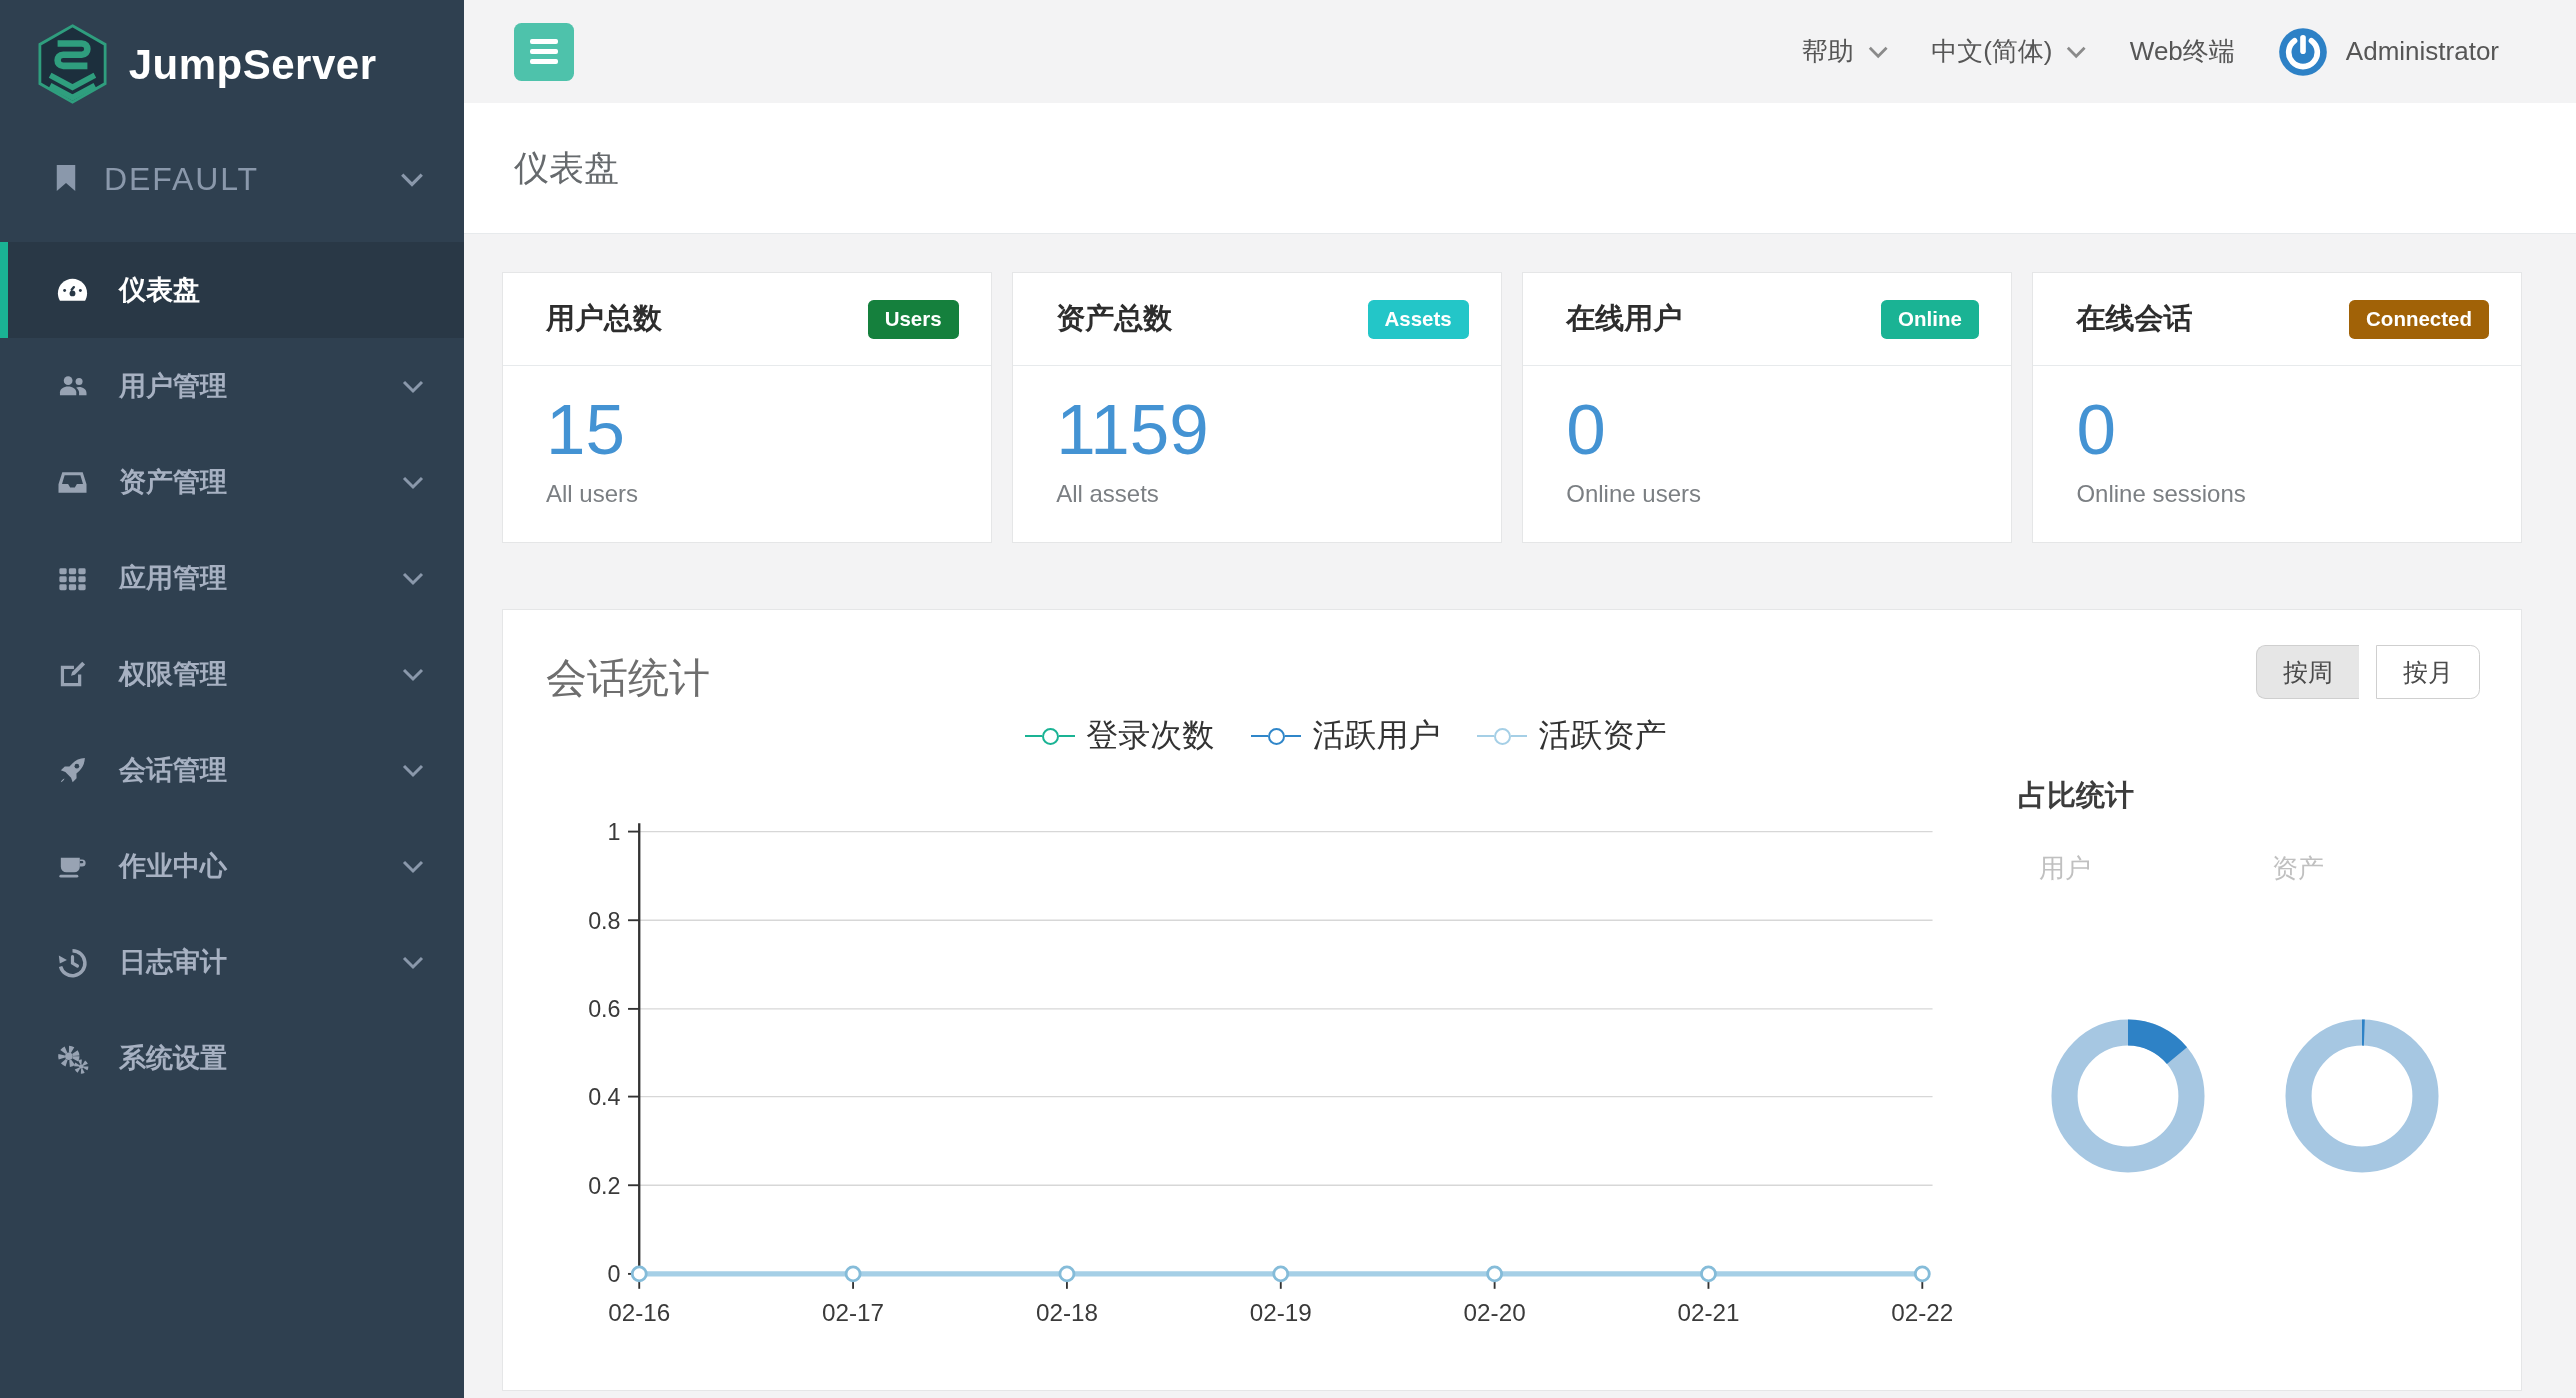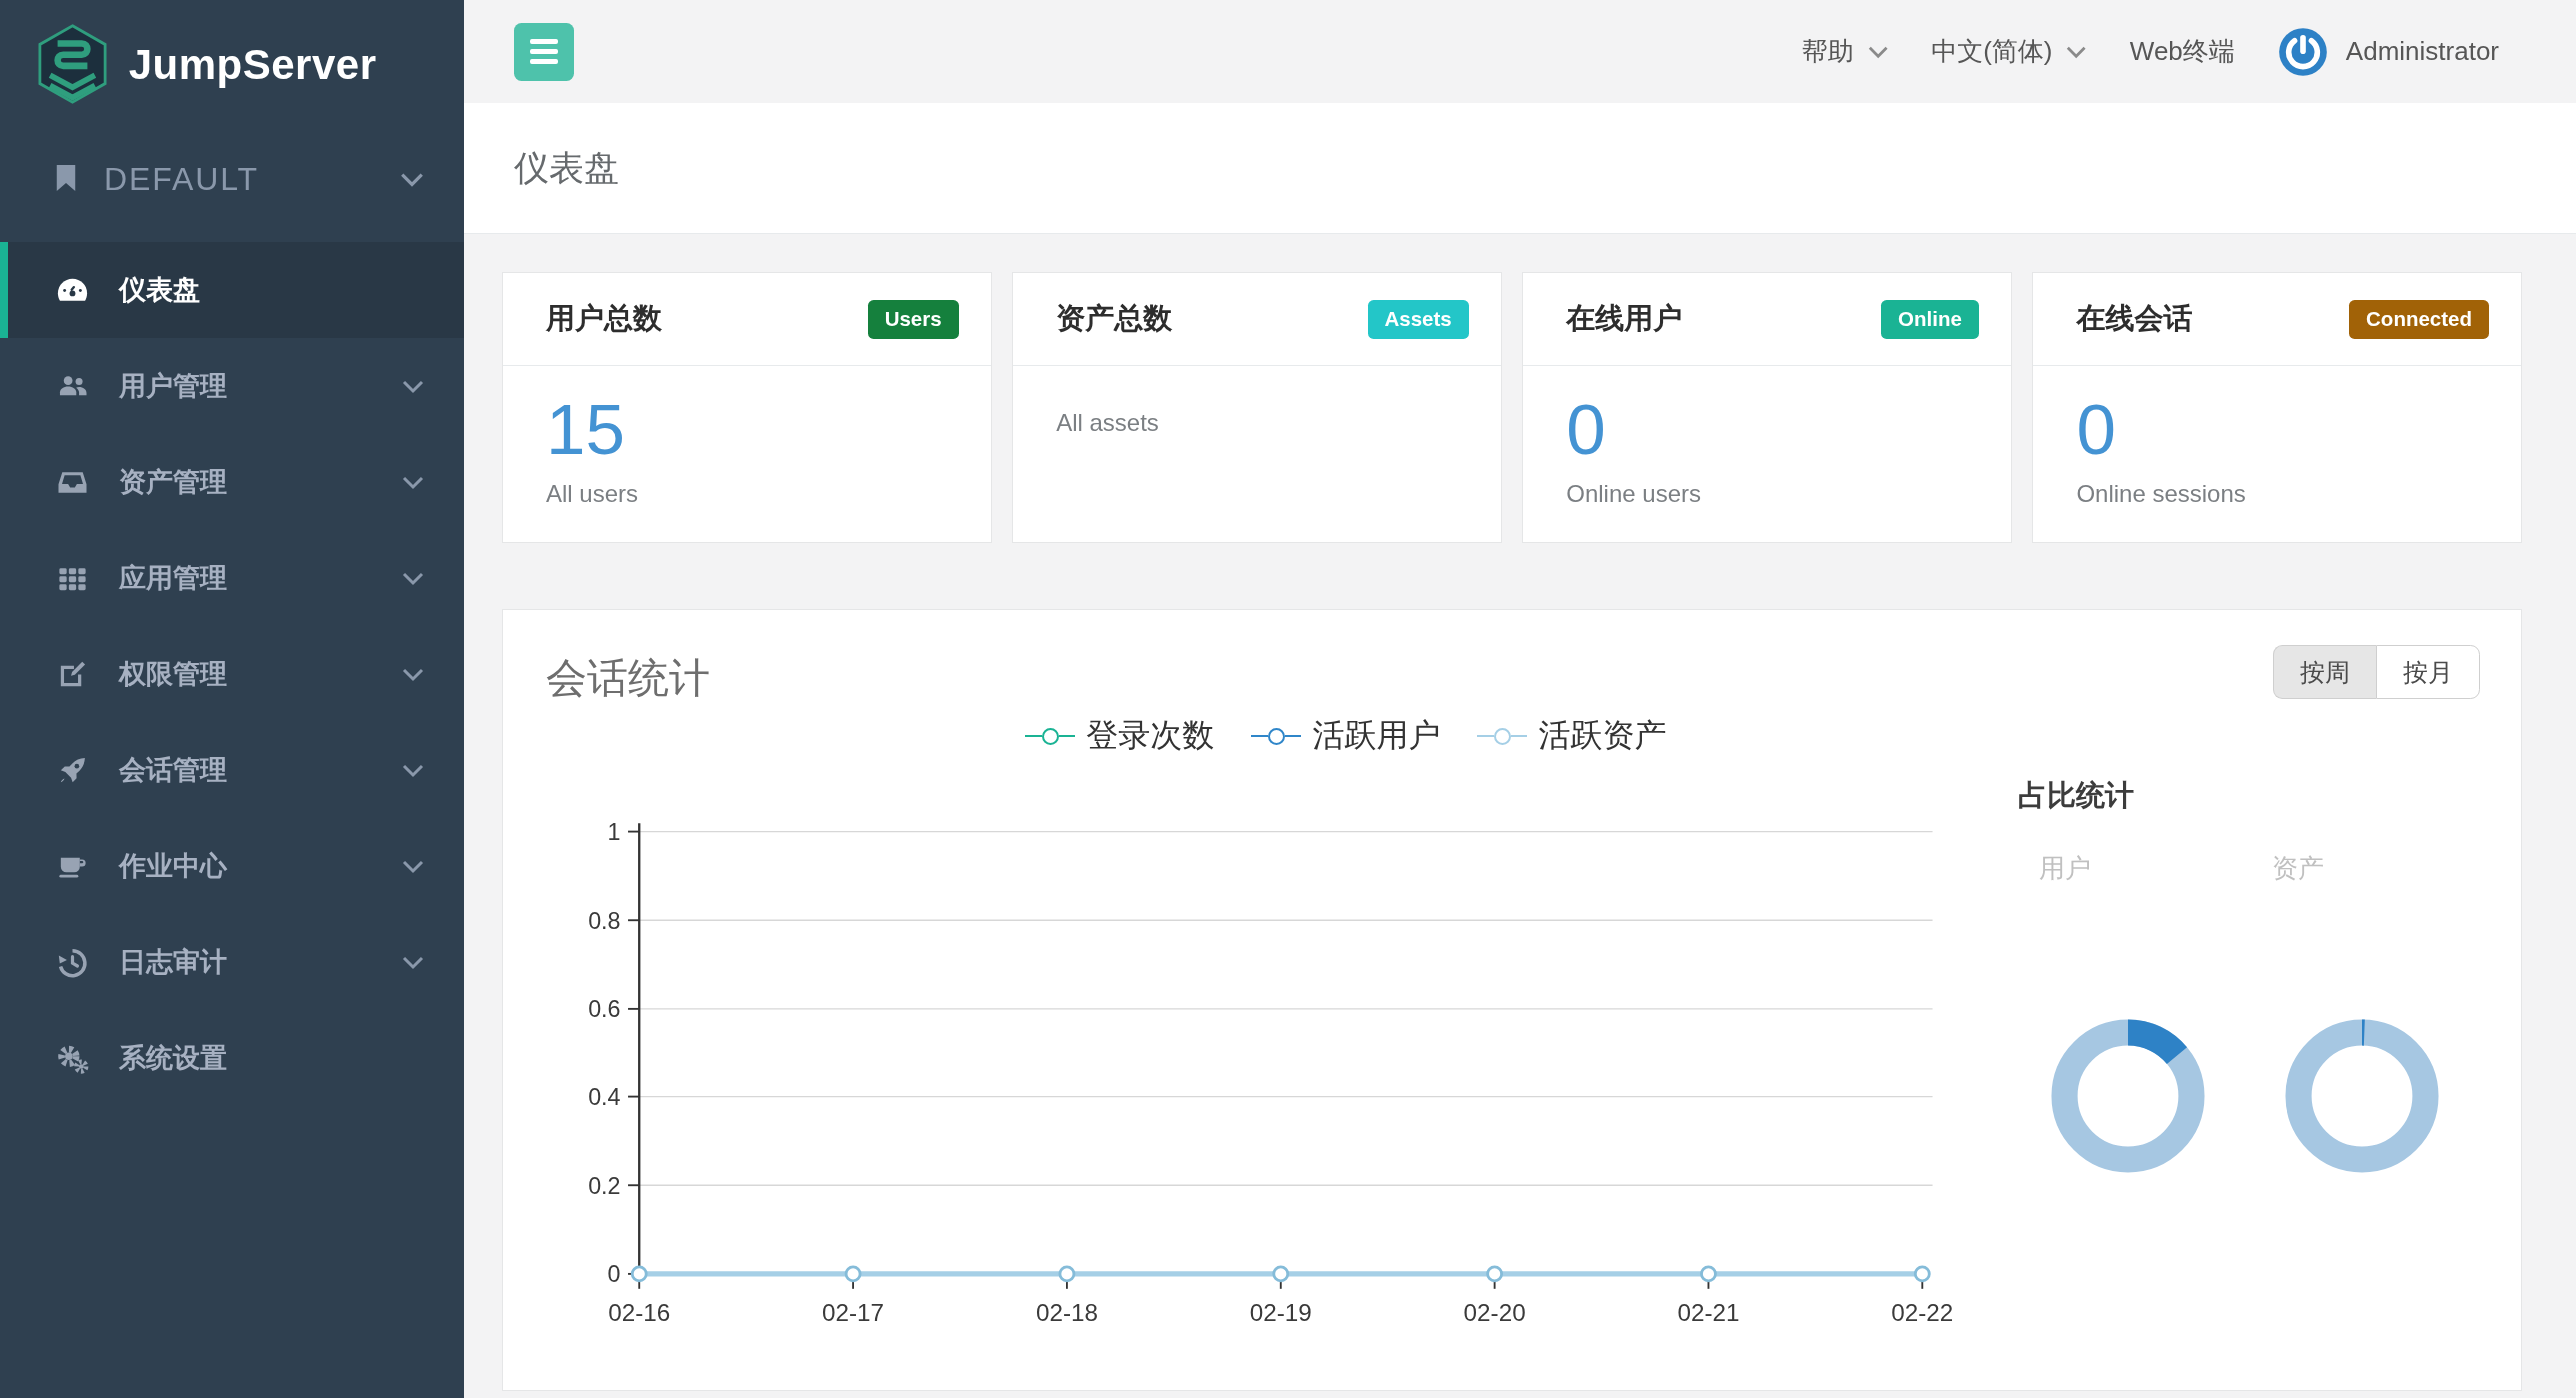--- a/index.html
+++ b/index.html
@@ -51,21 +51,21 @@
   
   .panel { position:relative; margin-top:66px; height:782px; background:#ffffff; border:0.9px solid #e5e6e7; overflow:hidden; }
   .panel-title { position:absolute; left:43px; top:41px; font-size:41px; font-weight:300; color:#6e6e6e; }
   .legend { position:absolute; left:522px; top:104px; display:flex; align-items:center; gap:37px; }
   .lgd-item { display:flex; align-items:center; gap:11.2px; cursor:pointer; }
   .lgd-marker { display:inline-flex; align-items:center; width:50px; }
   .lgd-line { flex:1; height:2.8px; background:var(--c); }
   .lgd-circle { width:17px; height:17px; border:2.8px solid var(--c); border-radius:50%; background:#fff; }
   .lgd-text { font-size:32px; color:#333; }
   .range-group { position:absolute; right:41px; top:35px; display:flex; }
-  .range-btn { height:54px; padding:0 26px; font-size:25px; color:#4a4a4a; background:#ffffff; border:0.9px solid #cfcfcf; cursor:pointer; font-family:inherit; }
+  .range-btn { height:54px; padding:0 26px; font-size:25px; color:#4a4a4a; background:#ffffff; border:0.9px solid #cfcfcf; cursor:pointer; font-family:inherit;margin-left:17px; }
   .range-btn.first { border-radius:9.3px 0 0 9.3px; border-right:none; }
   .range-btn.last { border-radius:0 9.3px 9.3px 0; }
   .range-btn.active { background:#e6e6e6; }
 
   .chart-svg { position:absolute; left:0; top:187px; }
   .chart-svg text { font-family:inherit; fill:#3a3a3a; }
 
   .ratio-title { position:absolute; left:1515px; top:166px; font-size:29px; font-weight:700; color:#3c3c3c; }
   .donut-label { position:absolute; top:241px; font-size:26px; color:#c0c0c0; }
   .donut-label.u { left:1536px; }
@@ -295,20 +295,21 @@
             <div class="stat-caption">All users</div>
           </div>
         </div>
 
         <div class="card">
           <div class="card-head">
             <span class="card-title">资产总数</span>
             <span class="badge" style="background: rgb(35, 198, 200);">Assets</span>
           </div>
           <div class="card-body">
+            <div class="stat-value">1159</div>
             <div class="stat-caption">All assets</div>
           </div>
         </div>
 
         <div class="card">
           <div class="card-head">
             <span class="card-title">在线用户</span>
             <span class="badge" style="background: rgb(26, 179, 148);">Online</span>
           </div>
           <div class="card-body">

